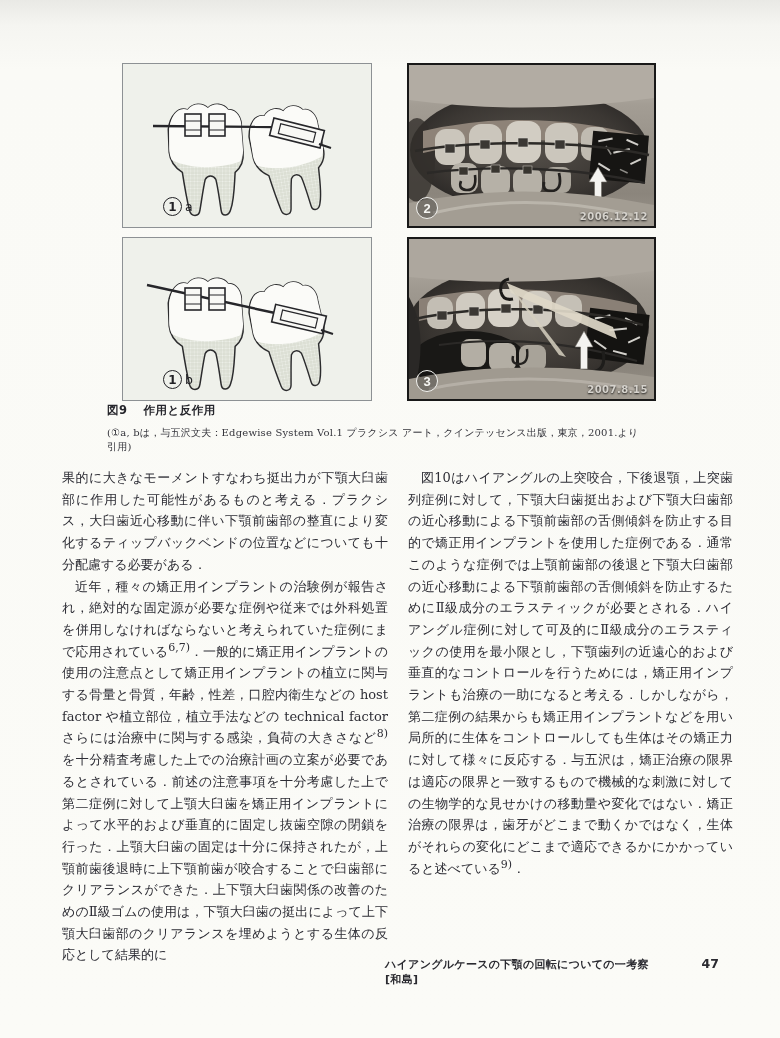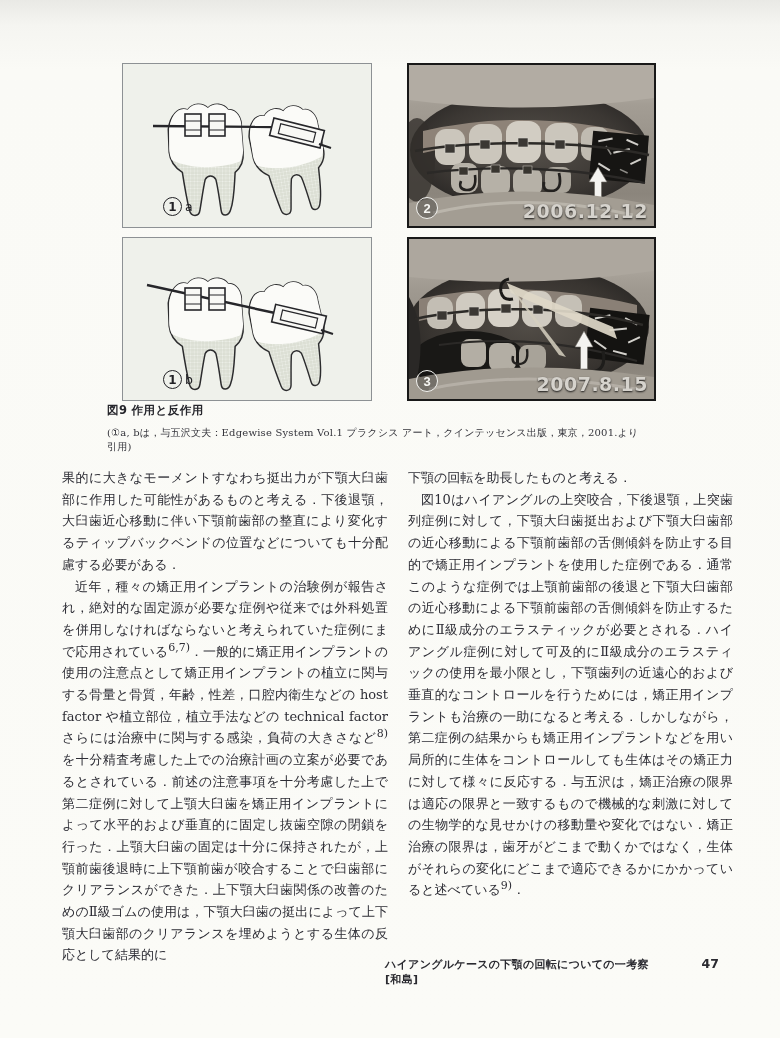--- a/index.html
+++ b/index.html
@@ -41,32 +41,32 @@
   }
   .label-suffix { margin-left:3px; font-size:12.5px; }
 
   .photo-label { position:absolute; left:7px; bottom:7px; }
   .photo-label .circle-num {
     width:22px; height:22px; border-color:#f3f3f0; color:#f6f6f3;
     background:rgba(15,15,15,0.3); font-size:13px;
   }
   .photo-date {
     position:absolute; right:6px; bottom:4px;
-    color:#d6d3cd; font-size:19px; font-weight:bold; letter-spacing:0.5px;
+    color:#d6d3cd; font-size:10px; font-weight:bold; letter-spacing:0.5px;
     font-family:"DejaVu Sans","Liberation Sans",sans-serif;
     text-shadow:0 1px 2px rgba(0,0,0,0.85);
   }
 
   
   .caption { position:absolute; left:107px; top:403px; width:540px; color:#26262c; }
   .caption-line1 {
     font-family:"DejaVu Sans","Liberation Sans",sans-serif;
     font-size:11.5px; font-weight:bold; letter-spacing:0.5px;
   }
-  .caption-line1 .cap-label { margin-right:4px; }
+  .caption-line1 .cap-label { margin-right:16px; }
   .caption-line2 {
     margin-top:8px; font-size:10px; letter-spacing:0.2px; color:#33333a;
     font-family:"DejaVu Serif","Liberation Serif",serif;
   }
 
   
   .col {
     position:absolute; top:467px;
     font-family:"DejaVu Serif","Liberation Serif",serif;
     font-size:13px; line-height:21.7px; color:#2d2d35;
@@ -295,26 +295,25 @@
   </div>
 
   <div class="caption">
     <div class="caption-line1">
       <span class="cap-label">図9</span><span>作用と反作用</span>
     </div>
     <div class="caption-line2">(①a, bは，与五沢文夫：Edgewise System Vol.1 プラクシス アート，クインテッセンス出版，東京，2001.より引用)</div>
   </div>
 
   <div class="col col-left">
-    <p class="noindent">果的に大きなモーメントすなわち挺出力が下顎大臼歯部に作用した可能性があるものと考える．下後退顎，大臼歯近心移動に伴い下顎前歯部の整直により変化するティップバックベンドの位置などについても十分配慮する必要がある．</p>
+    <p class="noindent">果的に大きなモーメントすなわち挺出力が下顎大臼歯部に作用した可能性があるものと考える．プラクシス，大臼歯近心移動に伴い下顎前歯部の整直により変化するティップバックベンドの位置などについても十分配慮する必要がある．</p>
     <p class="indent"><span>近年，種々の矯正用インプラントの治験例が報告され，絶対的な固定源が必要な症例や従来では外科処置を併用しなければならないと考えられていた症例にまで応用されている</span><sup>6,7)</sup><span>．一般的に矯正用インプラントの使用の注意点として矯正用インプラントの植立に関与する骨量と骨質，年齢，性差，口腔内衛生などの host factor や植立部位，植立手法などの technical factor さらには治療中に関与する感染，負荷の大きさなど</span><sup>8)</sup><span>を十分精査考慮した上での治療計画の立案が必要であるとされている．前述の注意事項を十分考慮した上で第二症例に対して上顎大臼歯を矯正用インプラントによって水平的および垂直的に固定し抜歯空隙の閉鎖を行った．上顎大臼歯の固定は十分に保持されたが，上顎前歯後退時に上下顎前歯が咬合することで臼歯部にクリアランスができた．上下顎大臼歯関係の改善のためのⅡ級ゴムの使用は，下顎大臼歯の挺出によって上下顎大臼歯部のクリアランスを埋めようとする生体の反応として結果的に</span></p>
   </div>
 
   <div class="col col-right">
-    <p class="noindent">下顎の回転を助長したものと考える．</p>
     <p class="indent"><span>図10はハイアングルの上突咬合，下後退顎，上突歯列症例に対して，下顎大臼歯挺出および下顎大臼歯部の近心移動による下顎前歯部の舌側傾斜を防止する目的で矯正用インプラントを使用した症例である．通常このような症例では上顎前歯部の後退と下顎大臼歯部の近心移動による下顎前歯部の舌側傾斜を防止するためにⅡ級成分のエラスティックが必要とされる．ハイアングル症例に対して可及的にⅡ級成分のエラスティックの使用を最小限とし，下顎歯列の近遠心的および垂直的なコントロールを行うためには，矯正用インプラントも治療の一助になると考える．しかしながら，第二症例の結果からも矯正用インプラントなどを用い局所的に生体をコントロールしても生体はその矯正力に対して様々に反応する．与五沢は，矯正治療の限界は適応の限界と一致するもので機械的な刺激に対しての生物学的な見せかけの移動量や変化ではない．矯正治療の限界は，歯牙がどこまで動くかではなく，生体がそれらの変化にどこまで適応できるかにかかっていると述べている</span><sup>9)</sup><span>．</span></p>
   </div>
 
   <div class="footer">
     <span class="footer-title">ハイアングルケースの下顎の回転についての一考察 [和島]</span>
     <span class="footer-page">47</span>
   </div>
 
 </div>
 

